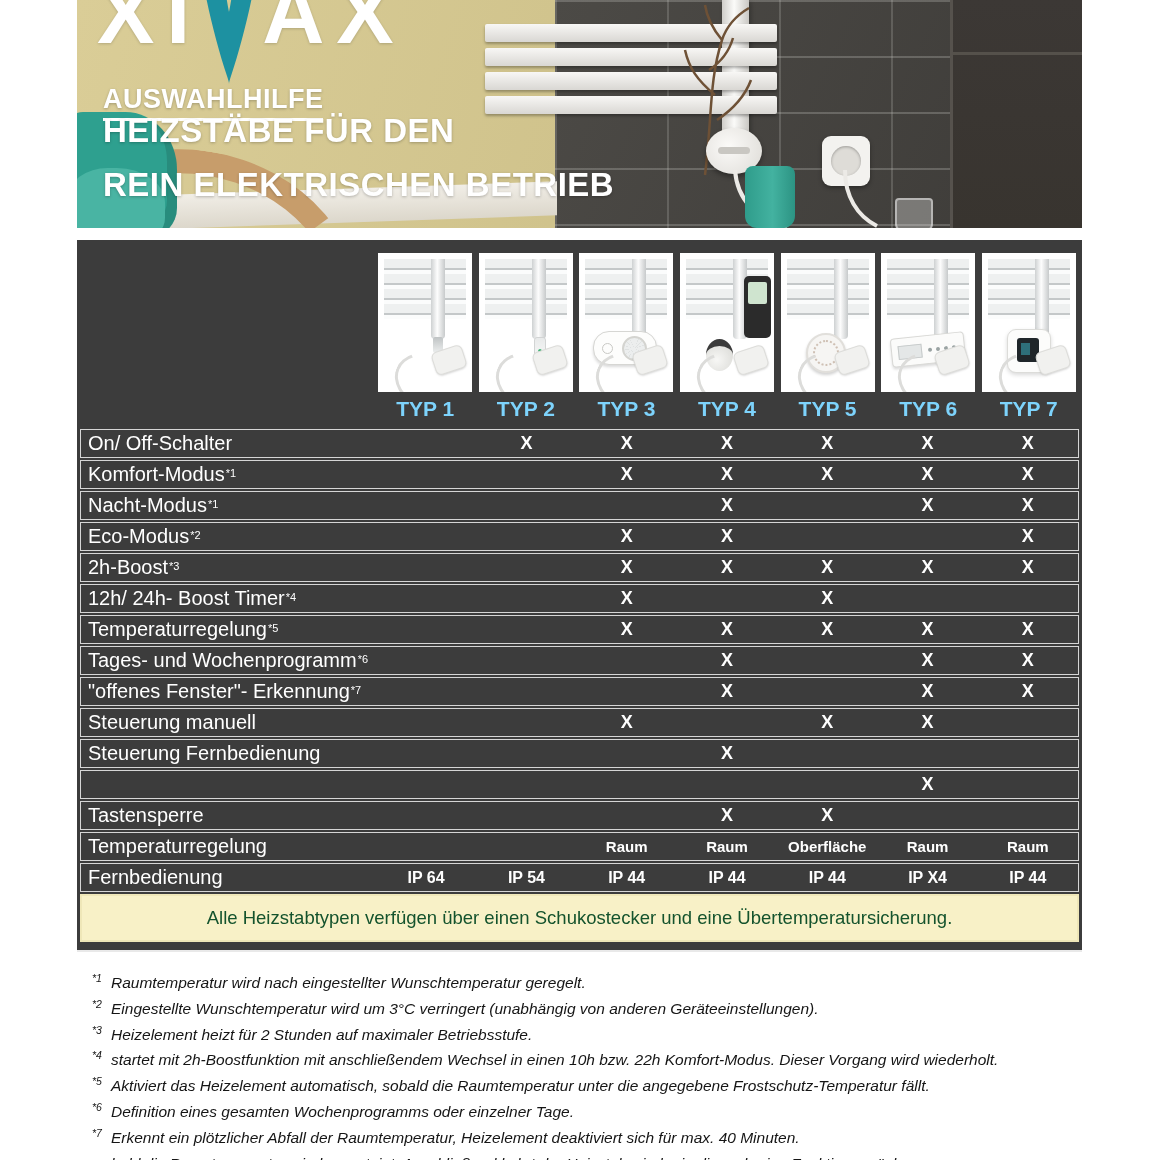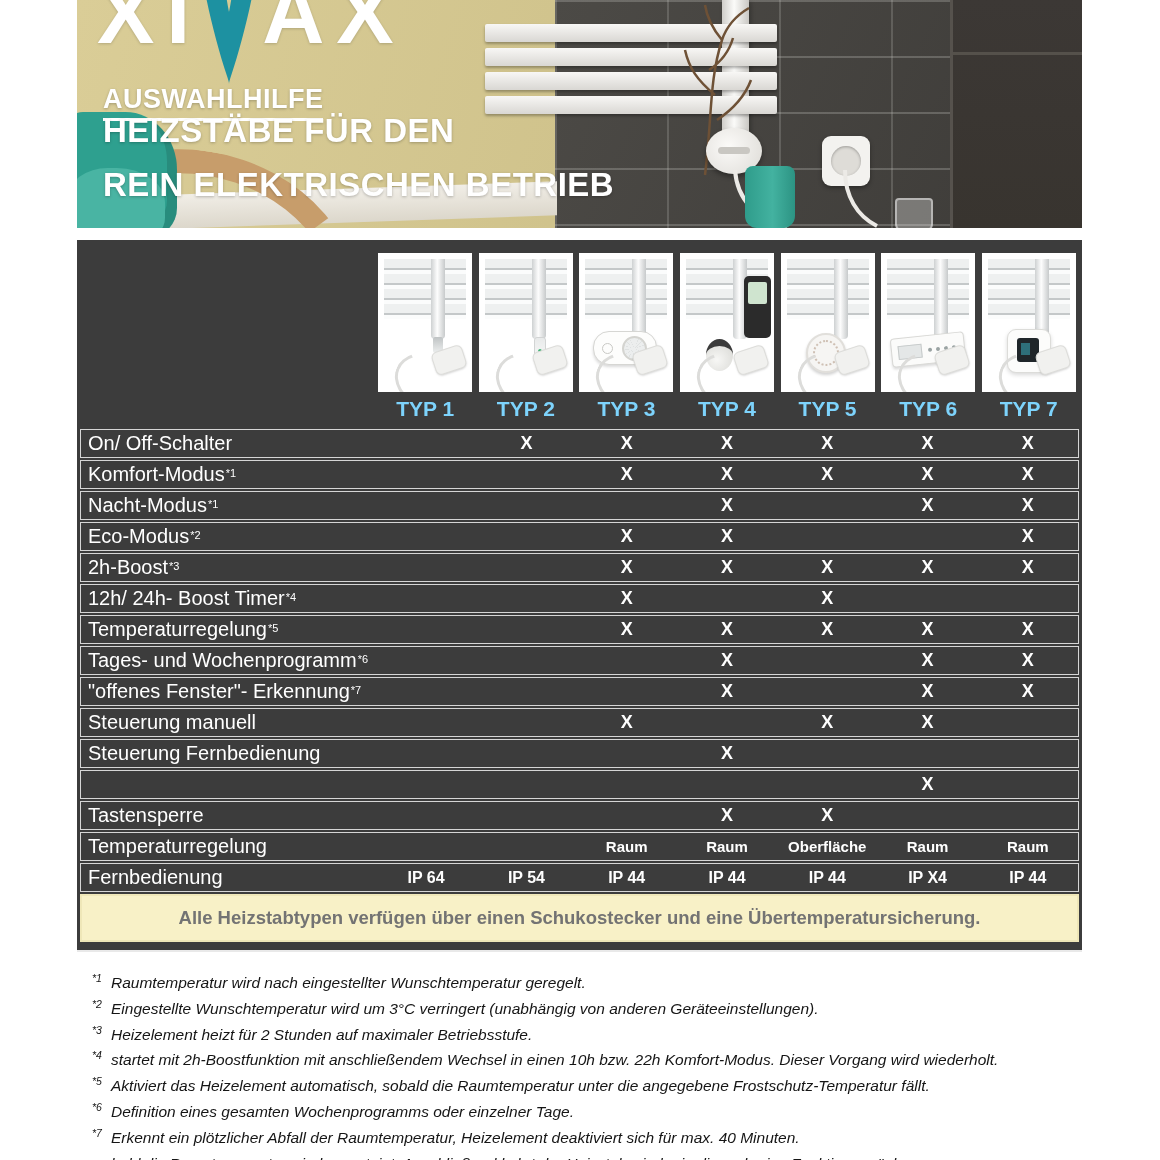--- a/index.html
+++ b/index.html
@@ -74,21 +74,21 @@
 
   .rows{margin-top:5px;}
   .trow{height:27px;border:1px solid #d6d6d6;margin-bottom:2px;align-items:center;}
   .lblcell{display:flex;align-items:center;color:#ffffff;font-size:20px;padding-left:7px;white-space:nowrap;overflow:hidden;}
   .lblcell sup{font-size:11px;margin-left:1px;transform:translateY(-2px);}
   .cell{text-align:center;color:#fff;}
   .cell.x{font-weight:bold;font-size:18px;}
   .cell.tv{font-weight:bold;font-size:15px;}
   .trow-ip .cell.tv{font-size:16px;}
 
-  .note{margin-top:2px;background:#f8f1c7;border:2px solid #efe7b8;color:#737373;font-weight:bold;font-size:18.5px;text-align:center;padding:11px 6px;}
+  .note{margin-top:2px;background:#f8f1c7;border:2px solid #efe7b8;color:#14532d;font-weight:normal;font-size:18.5px;text-align:center;padding:11px 6px;}
 
   
   .footnotes{padding:22px 0 0 15px;}
   .fnote{display:flex;gap:7px;margin-bottom:8px;font-style:italic;font-size:15.5px;color:#151515;line-height:1.15;}
   .fnote .fsup{font-size:10.5px;transform:translateY(-2px);min-width:12px;}
 </style>
 </head>
 <body>
 
 <div class="page">

